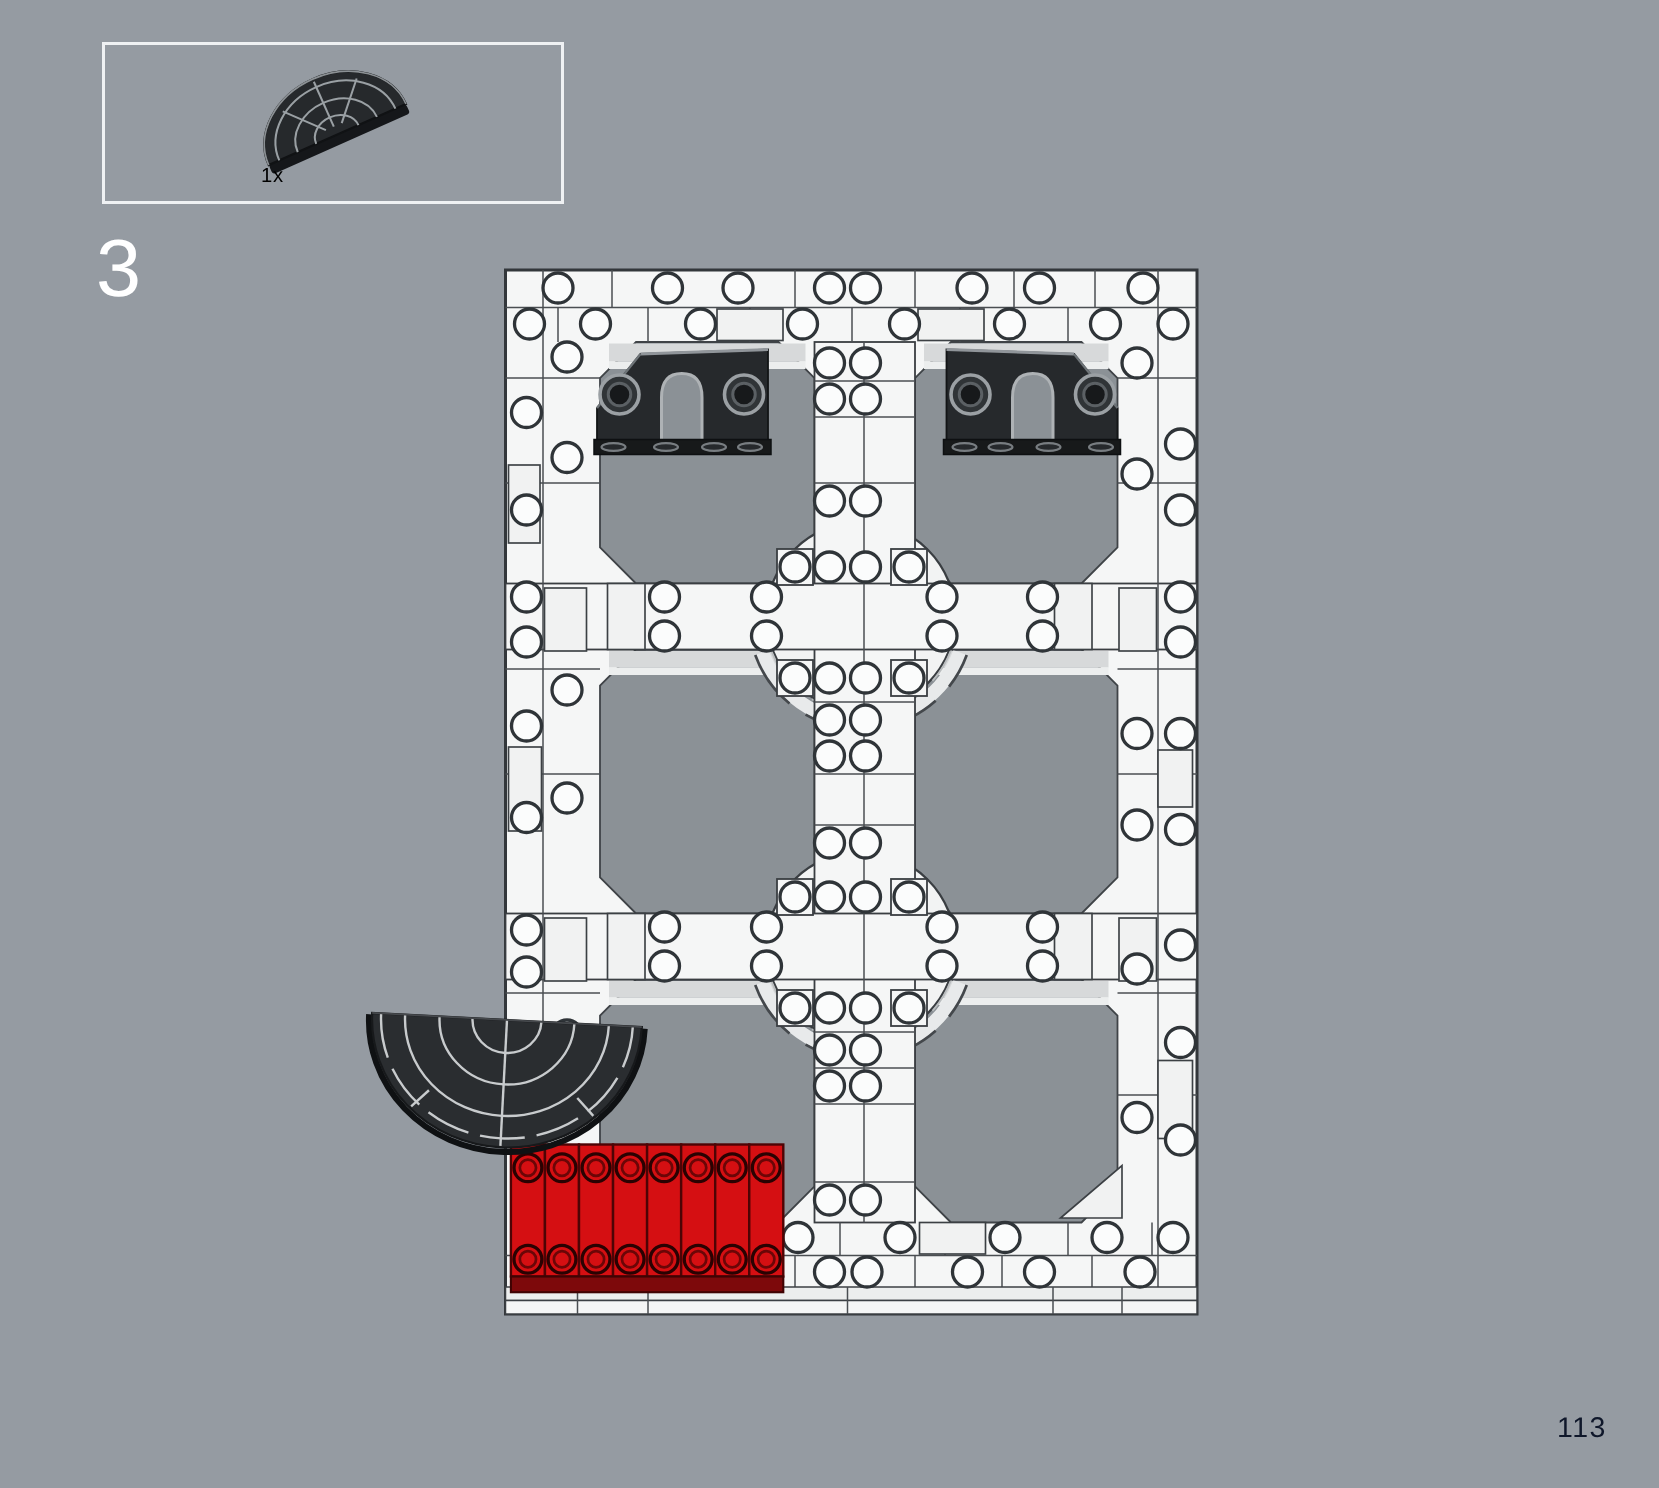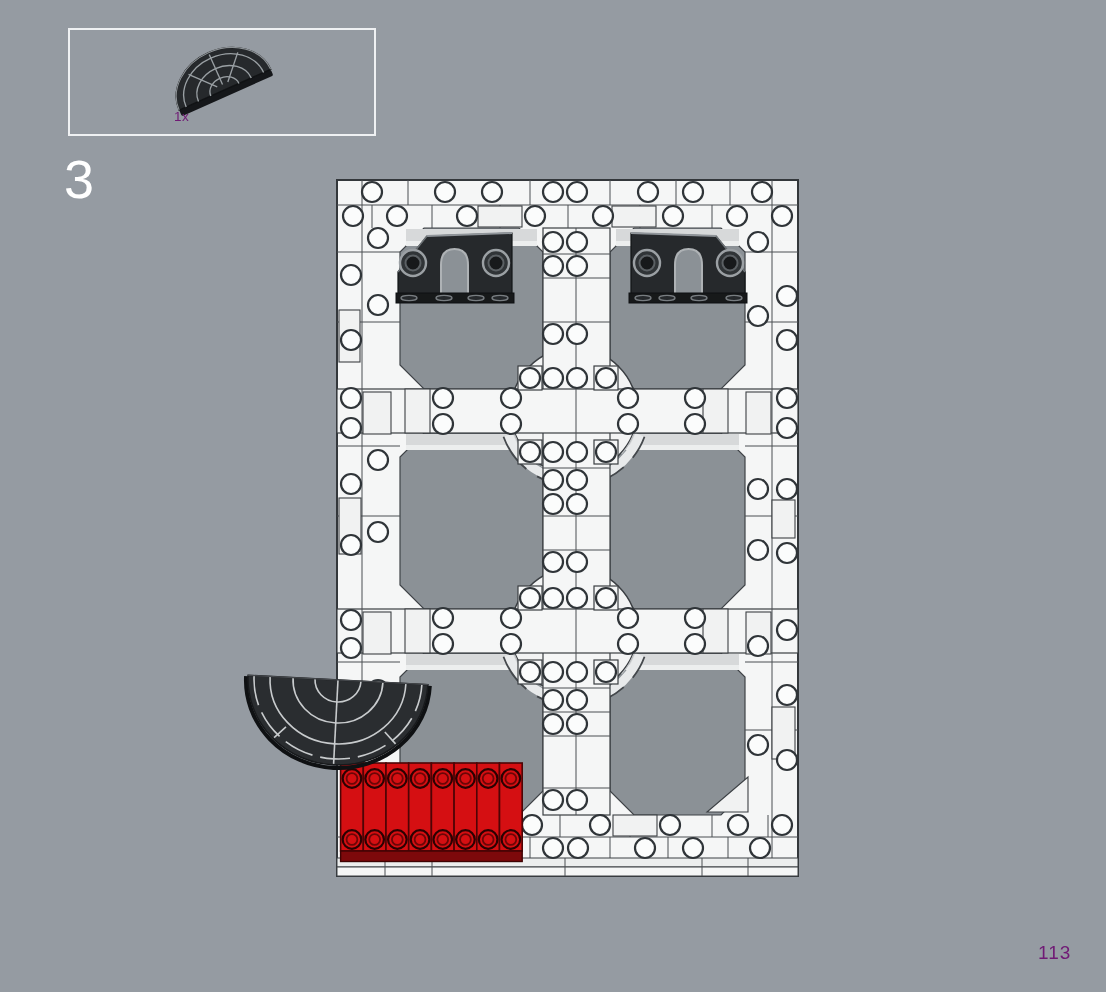--- a/index.html
+++ b/index.html
@@ -1,22 +1,22 @@
 <!DOCTYPE html>
 <html><head>
 <meta charset="utf-8">
 <style>
   html,body{margin:0;padding:0;}
   body{font-family:"Liberation Sans", sans-serif;}
   .page{position:relative;width:1106px;height:992px;background:#959ba2;overflow:hidden;}
   .parts-box{position:absolute;left:68px;top:28px;width:308px;height:108px;border:2px solid #eff1f3;box-sizing:border-box;}
   .parts-box svg{display:block;width:100%;height:100%;}
-  .qty-label{position:absolute;left:104px;top:79px;color:#701a75;font-size:13.5px;letter-spacing:.5px;}
+  .qty-label{position:absolute;left:104px;top:79px;color:#000000;font-size:13.5px;letter-spacing:.5px;}
   .step-number{position:absolute;left:64px;top:152px;color:#ffffff;font-size:54px;font-weight:100;line-height:1;}
-  .page-number{position:absolute;left:1038px;top:942px;color:#701a75;font-size:19px;letter-spacing:1px;}
+  .page-number{position:absolute;left:1038px;top:942px;color:#0f172a;font-size:19px;letter-spacing:1px;}
   .assembly{position:absolute;left:0;top:0;width:1106px;height:992px;}
   .fr{stroke:#3a3e42;stroke-width:1.2;}
   .cell{stroke:#3f4347;stroke-width:1.2;}
   .stud{fill:#fbfcfc;stroke:#2f3438;stroke-width:2.2;}
   .blank{fill:#f1f2f2;stroke:#3c4044;stroke-width:1.1;}
   .tick{stroke:#4a4e52;stroke-width:1;}
   .lt1{fill:#d7d9da;}
   .lt2{fill:#eceeee;}
   .disc{fill:#f2f3f3;stroke:#3a3e42;stroke-width:1.5;}
   .fanline{stroke:#c8cbcd;stroke-width:1.6;fill:none;}

